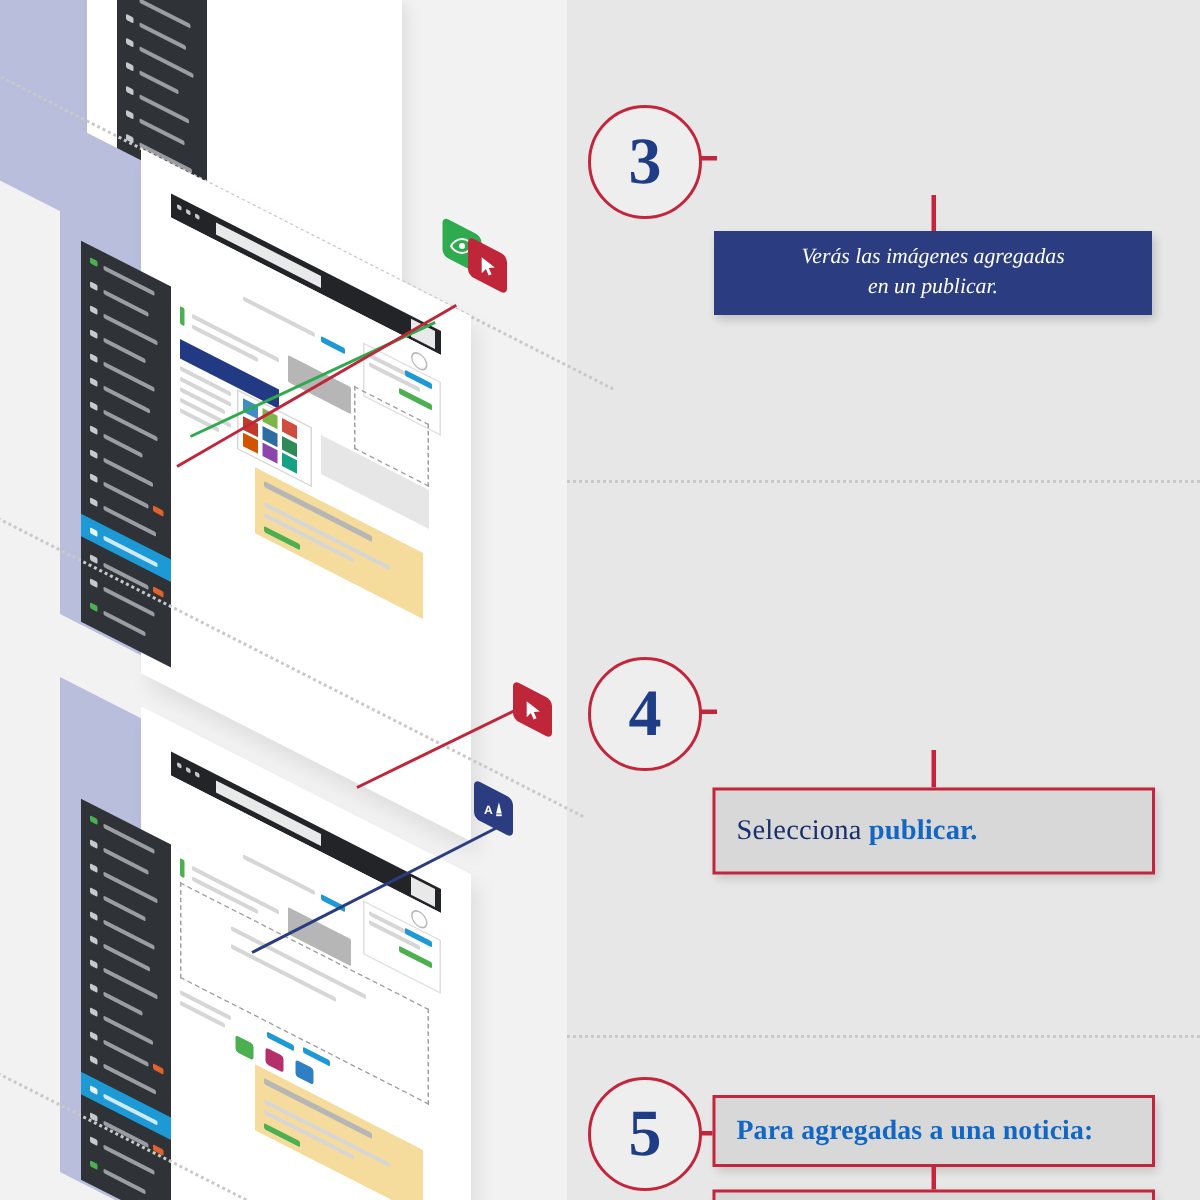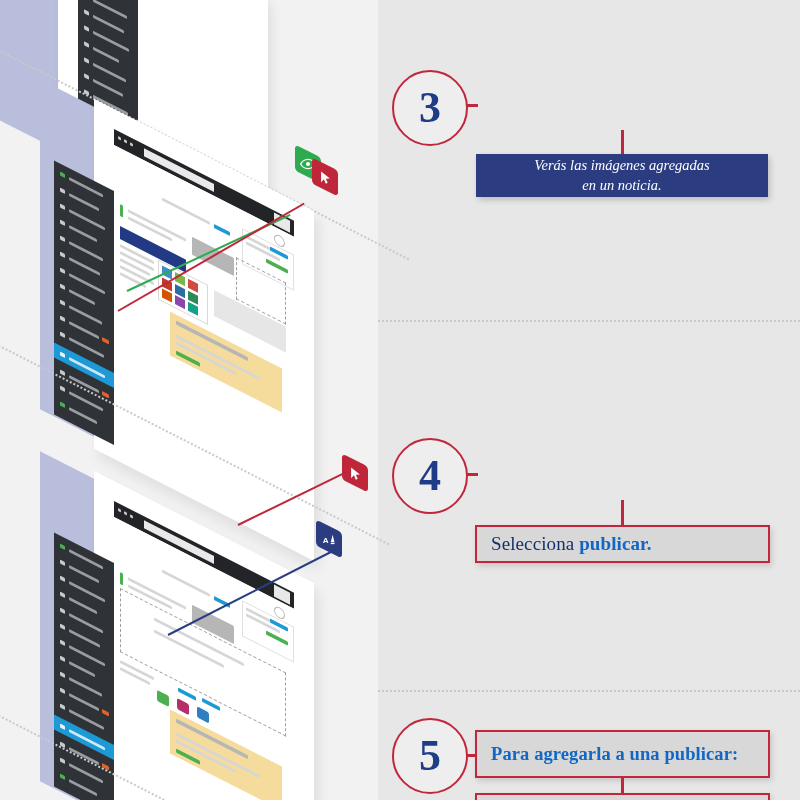--- a/index.html
+++ b/index.html
@@ -380,45 +380,45 @@
   </div>
 
   <div class="circle" style="left:392px;top:70px;">
     <span>3</span>
   </div>
   <div class="stub" style="left:466px;top:104px;"></div>
 
 
   <div class="vlink" style="left:621px;top:130px;height:24px;"></div>
 
-  <div class="nbox" style="left:476px;top:154px;width:292px;height:43px;">
+  <div class="nbox" style="left:476px;top:154px;width:292px;height:56px;">
     <div class="txt">
-      <span>Verás las imágenes agregadas</span><br><span>en un noticia.</span>
+      <span>Verás las imágenes agregadas</span><br><span>en un publicar.</span>
     </div>
   </div>
 
   <div class="circle" style="left:392px;top:438px;">
     <span>4</span>
   </div>
   <div class="stub" style="left:466px;top:473px;"></div>
 
 
   <div class="vlink" style="left:621px;top:500px;height:25px;"></div>
 
-  <div class="box" style="left:475px;top:525px;width:295px;height:38px;">
+  <div class="box" style="left:475px;top:525px;width:295px;height:58px;">
     <div class="txt"><span>Selecciona </span><b>publicar.</b></div>
   </div>
 
   <div class="circle" style="left:392px;top:718px;">
     <span>5</span>
   </div>
   <div class="stub" style="left:466px;top:754px;"></div>
 
   <div class="box bold" style="left:475px;top:730px;width:295px;height:48px;">
-    <div class="txt"><span>Para agregarla a una publicar:</span></div>
+    <div class="txt"><span>Para agregadas a una noticia:</span></div>
   </div>
 
   <div class="vlink" style="left:621px;top:778px;height:17px;"></div>
 
   <div class="box" style="left:475px;top:793px;width:295px;height:40px;">
     <div class="txt"></div>
   </div>
 
 </div>
 

